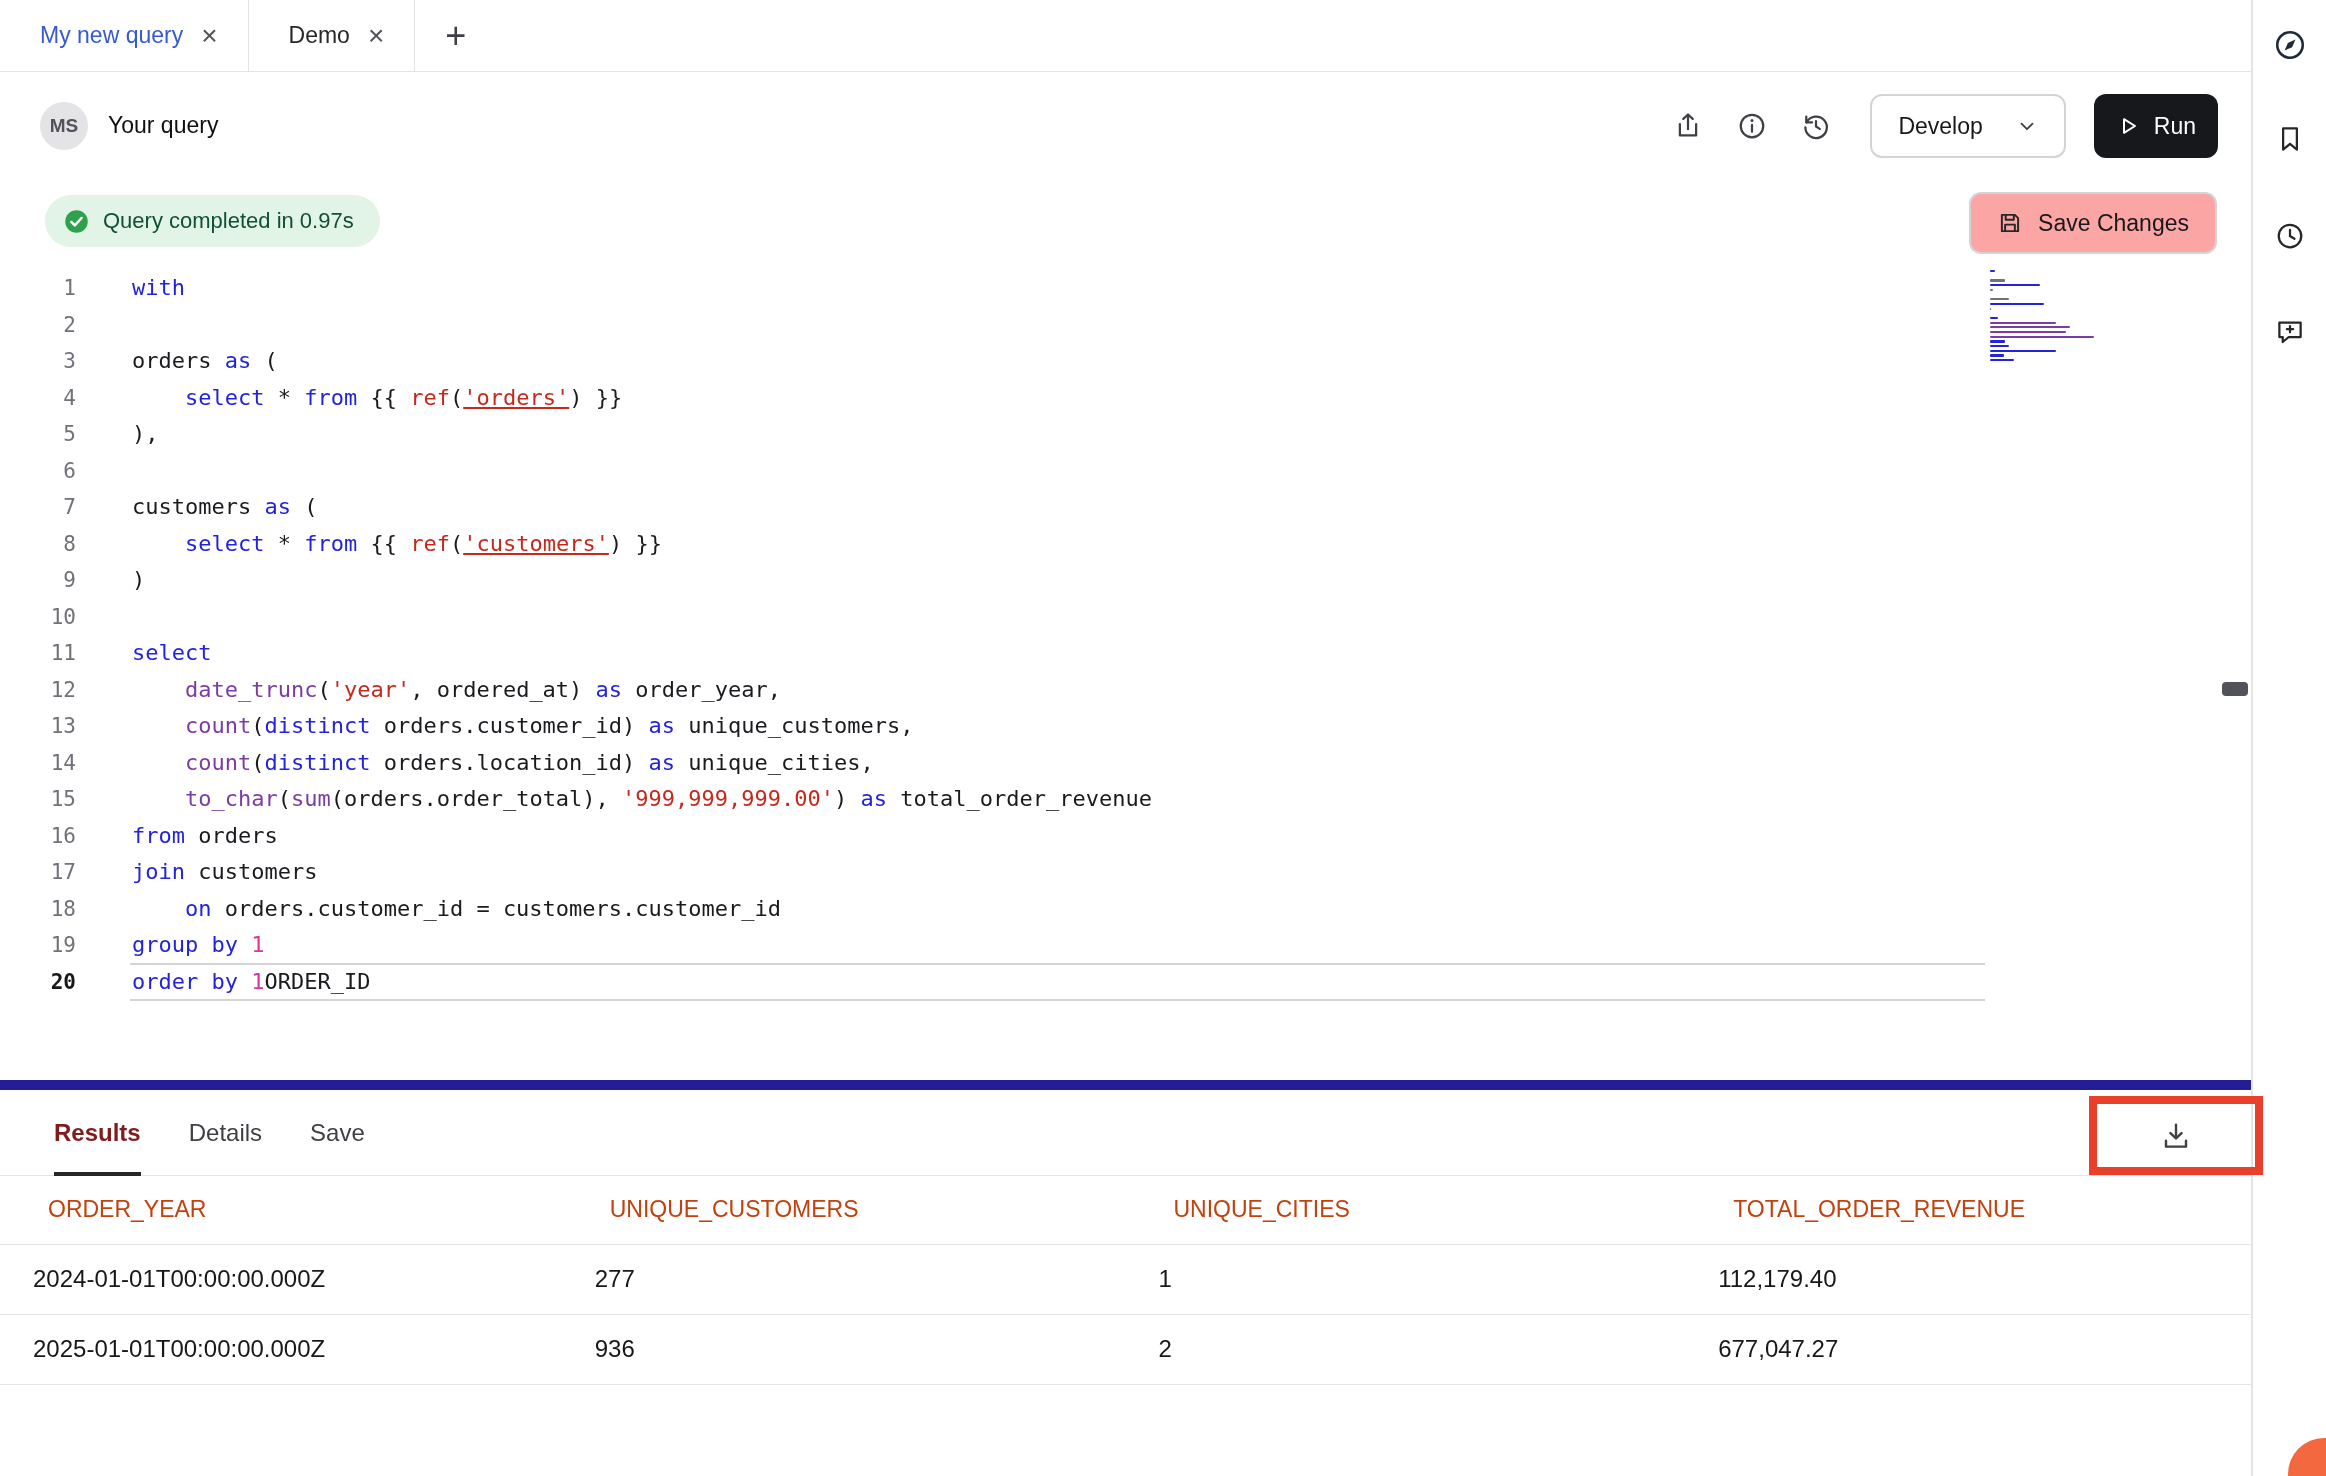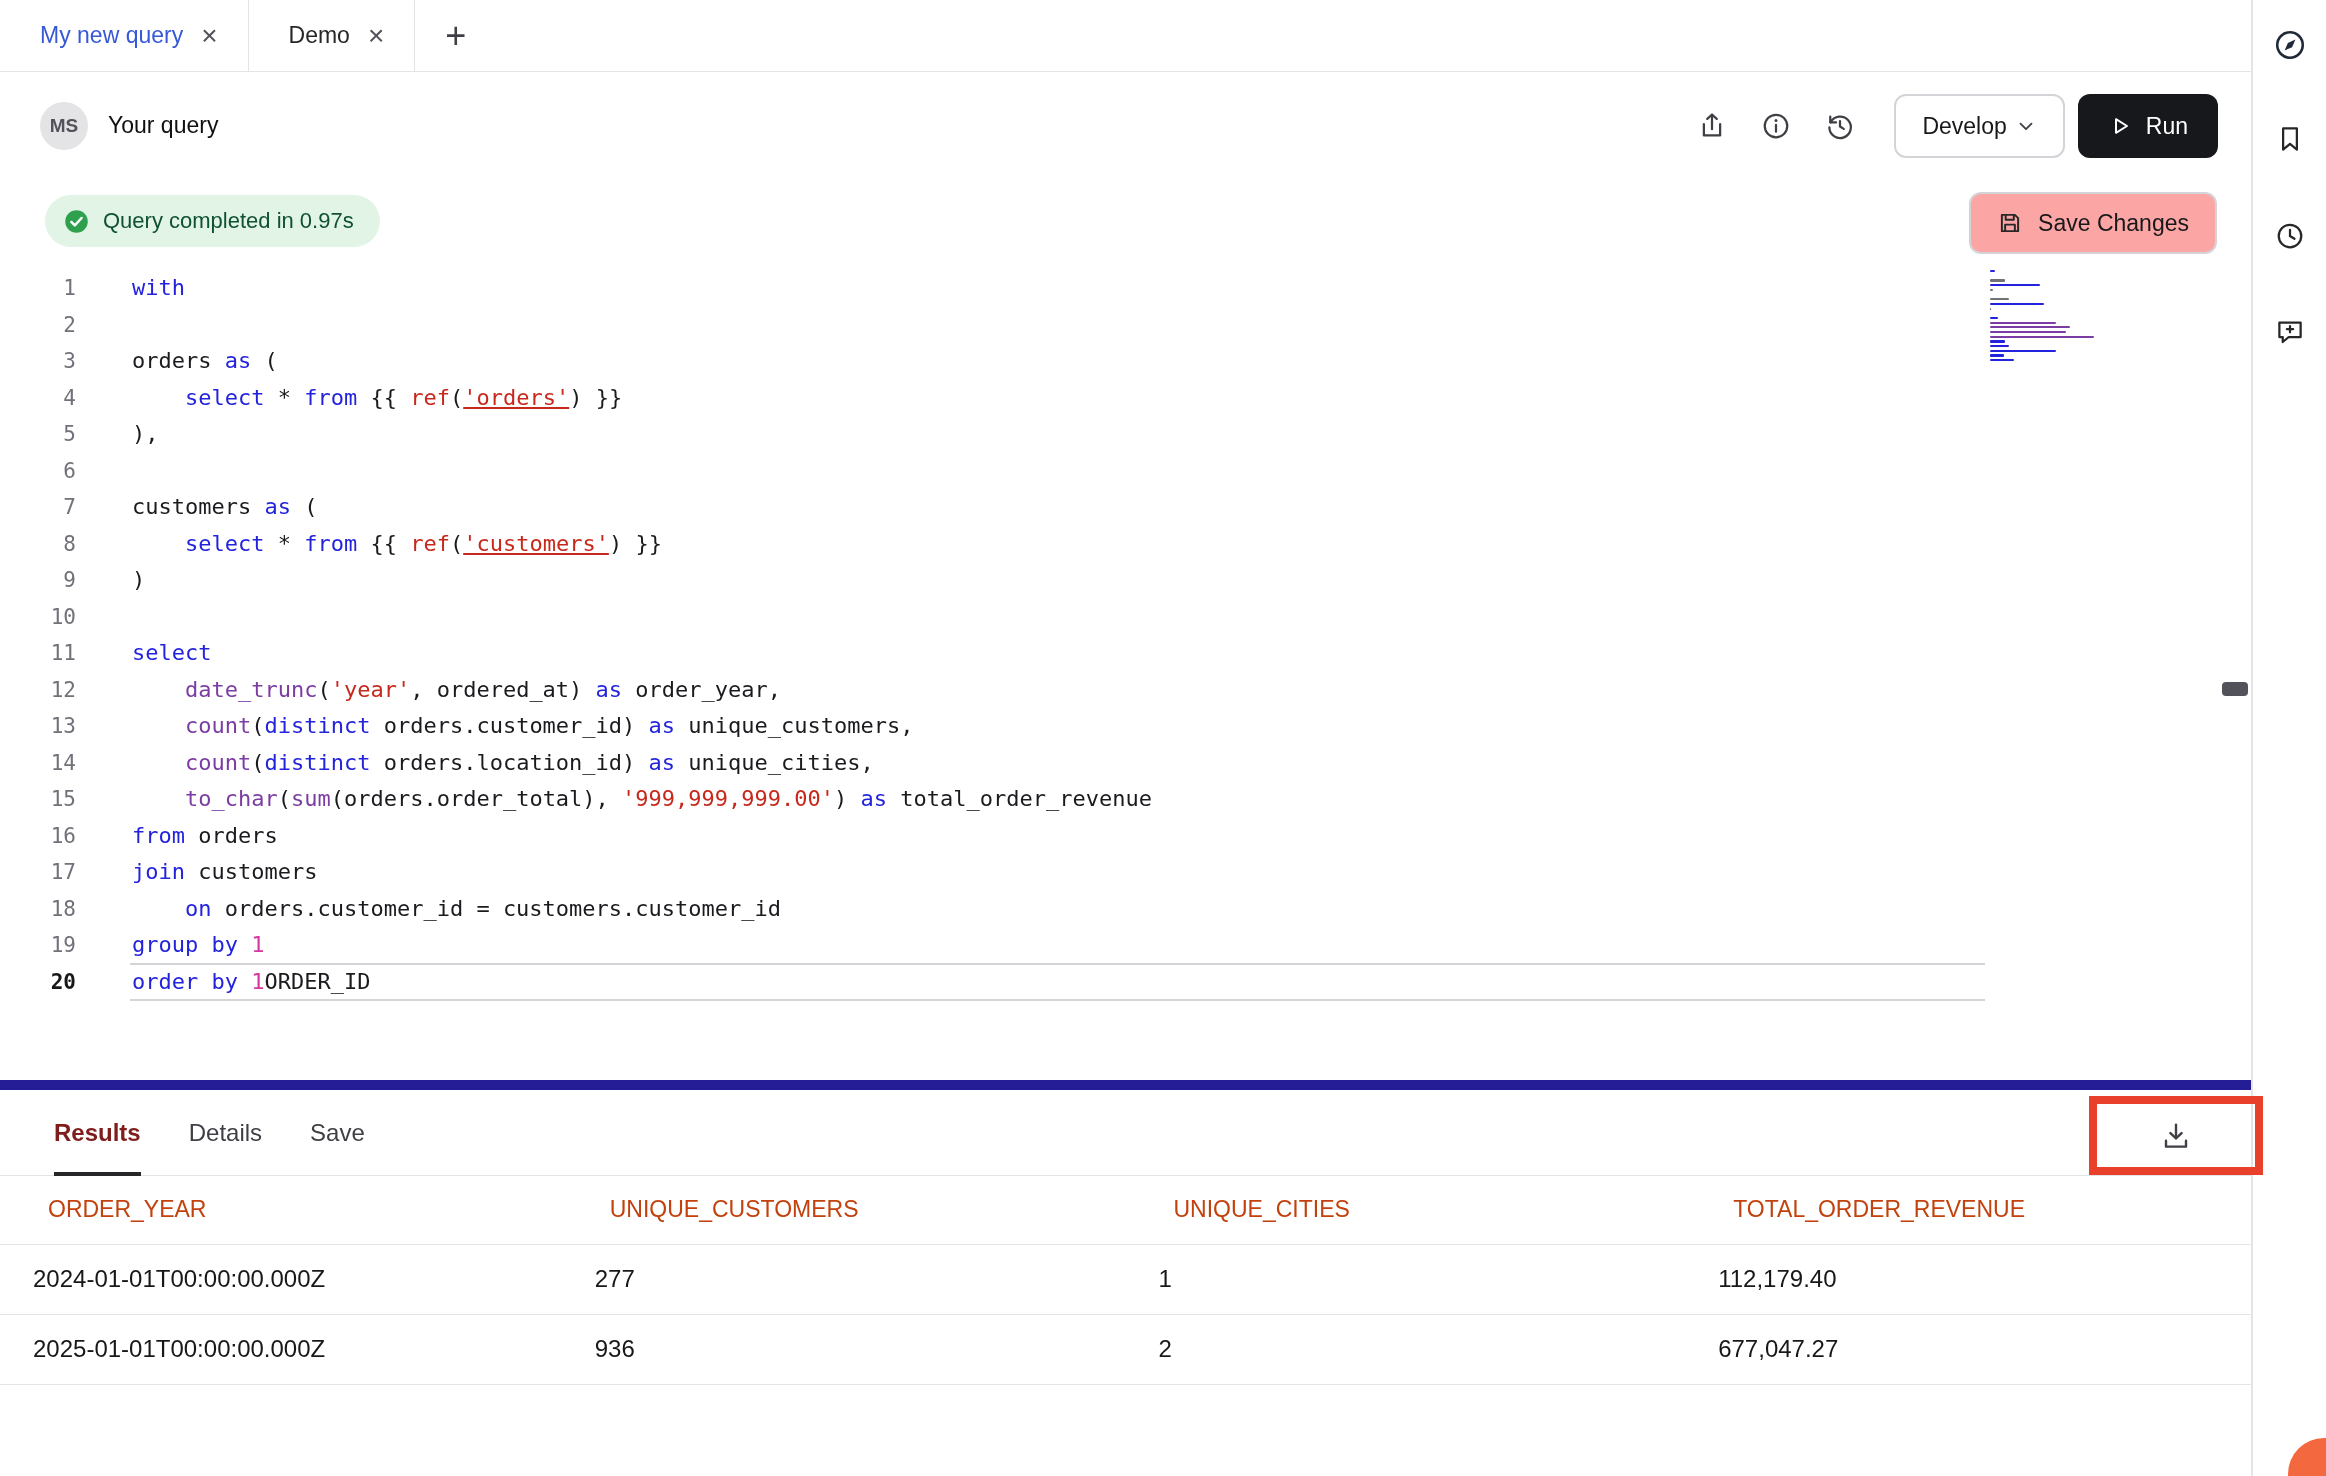--- a/index.html
+++ b/index.html
@@ -17,22 +17,22 @@
   .tab { display:flex; align-items:center; gap:18px; padding:0 30px 0 40px; border-right:1px solid #e4e4e7; font-size:23px; color:#27272a; cursor:pointer; }
   .tab.active .tab-label { color:#3759d6; }
   .tab-close { color:#52525b; font-size:28px; line-height:1; }
   .new-tab { display:flex; align-items:center; padding:0 30px; font-size:36px; color:#3f3f46; cursor:pointer; }
 
   
   .avatar { position:absolute; left:40px; top:102px; width:48px; height:48px; border-radius:50%; background:#e4e4e7; display:flex; align-items:center; justify-content:center; font-size:19px; font-weight:700; color:#52525b; }
   .page-title { position:absolute; left:108px; top:112px; font-size:23px; font-weight:500; color:#111; }
   .header-actions { position:absolute; right:33px; top:94px; height:64px; display:flex; align-items:center; }
   .icon-btn { width:48px; height:48px; display:flex; align-items:center; justify-content:center; margin-right:16px; color:#3f3f46; cursor:pointer; background:none; border:none; }
-  .btn-develop { height:64px; padding:0 26px; border:2px solid #d4d4d8; border-radius:12px; display:flex; align-items:center; gap:8px; font-size:23px; font-weight:500; margin-left:14px; background:#fff; color:#18181b; cursor:pointer; }
-  .btn-run { height:64px; padding:0 30px; border:none; border-radius:12px; background:#17181c; color:#fff; display:flex; align-items:center; gap:14px; font-size:23px; font-weight:500; margin-left:13px; cursor:pointer; }
+  .btn-develop { height:64px; padding:0 26px; border:2px solid #d4d4d8; border-radius:12px; display:flex; align-items:center; gap:33px; font-size:23px; font-weight:500; margin-left:14px; background:#fff; color:#18181b; cursor:pointer; }
+  .btn-run { height:64px; padding:0 22px; border:none; border-radius:12px; background:#17181c; color:#fff; display:flex; align-items:center; gap:14px; font-size:23px; font-weight:500; margin-left:28px; cursor:pointer; }
 
   
   .status-pill { position:absolute; left:45px; top:195px; height:52px; border-radius:26px; background:#e2f4e6; display:flex; align-items:center; gap:13px; padding:0 26px 0 18px; font-size:22px; font-weight:500; color:#0f5132; }
   .btn-save { position:absolute; right:34px; top:192px; height:62px; padding:0 26px; border:2px solid #d4d4d8; border-radius:12px; background:#fca5a5; display:flex; align-items:center; gap:15px; font-size:23px; font-weight:500; color:#18181b; cursor:pointer; }
 
   
   .editor { position:absolute; top:270px; left:0; right:0; height:810px; background:#fff; }
   .code-line { display:flex; height:36.5px; line-height:36.5px; font-family:"DejaVu Sans Mono", monospace; font-size:22px; white-space:pre; position:relative; }
   .ln { width:76px; text-align:right; color:#71717a; flex:none; font-size:21px; }
   .code-text { padding-left:56px; }

